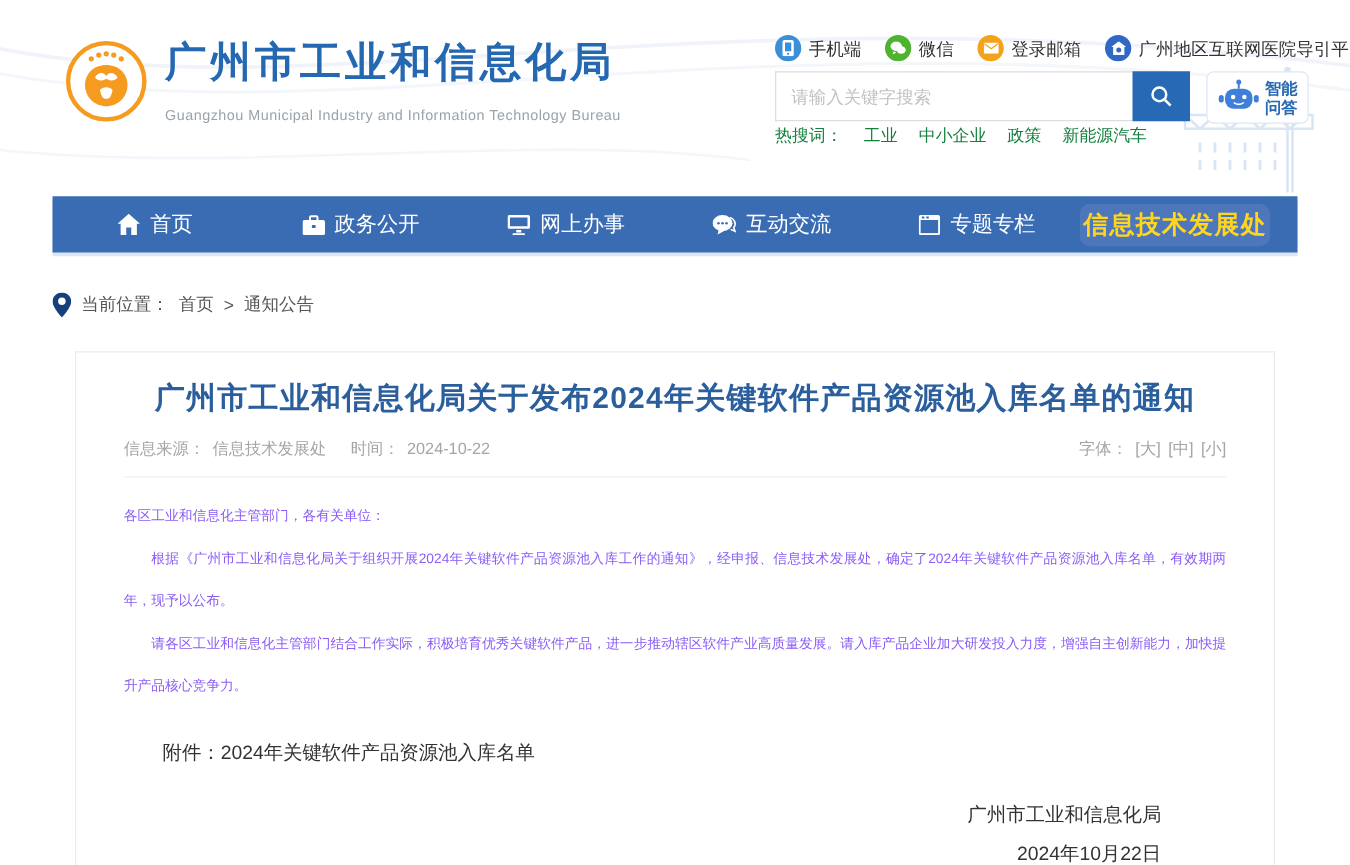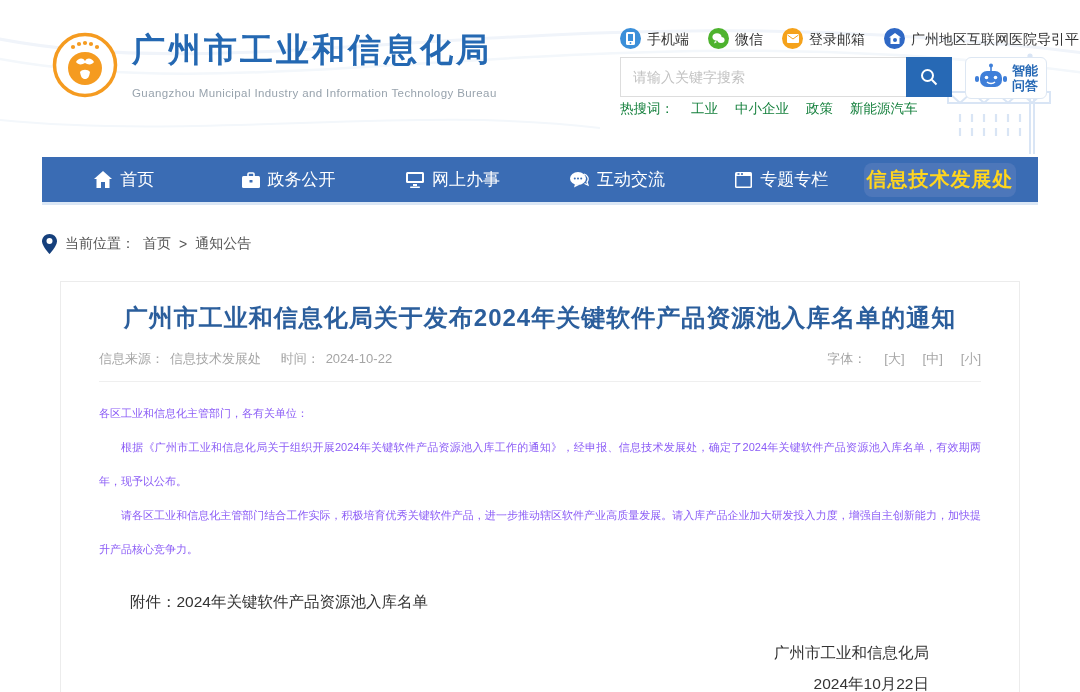--- a/index.html
+++ b/index.html
@@ -52,21 +52,21 @@
   .crumb-link { cursor:pointer; }
 
   
   .content-box { position:absolute; left:60px; top:281px; width:960px; height:411px;
     border:1px solid #ececec; border-bottom:none; background:#fff; padding:0 38px; z-index:2; }
   .article-title { margin-top:20px; text-align:center; font-size:24px; font-weight:bold; color:#2b5e9c;
     letter-spacing:1px; }
   .meta-row { margin-top:16px; display:flex; justify-content:space-between; align-items:center;
     font-size:13px; color:#a5a5a5; padding-bottom:13px; border-bottom:1px solid #efefef; }
   .meta-left span { margin-right:6px; }
-  .meta-right { display:flex; gap:18px; }
+  .meta-right { display:flex; gap:6px; }
   .font-size-btn { cursor:pointer; }
 
   .article-body { margin-top:14px; font-size:11px; color:#8b5cf6; line-height:34px; text-align:justify; }
   .para-indent { text-indent:2em; }
   .attachment { margin-top:26px; text-indent:2em; font-size:15.5px; color:#333; }
   .signature { margin-top:24px; text-align:right; padding-right:52px; font-size:15.5px; color:#333; line-height:31px; }
 </style>
 </head>
 <body>
 

